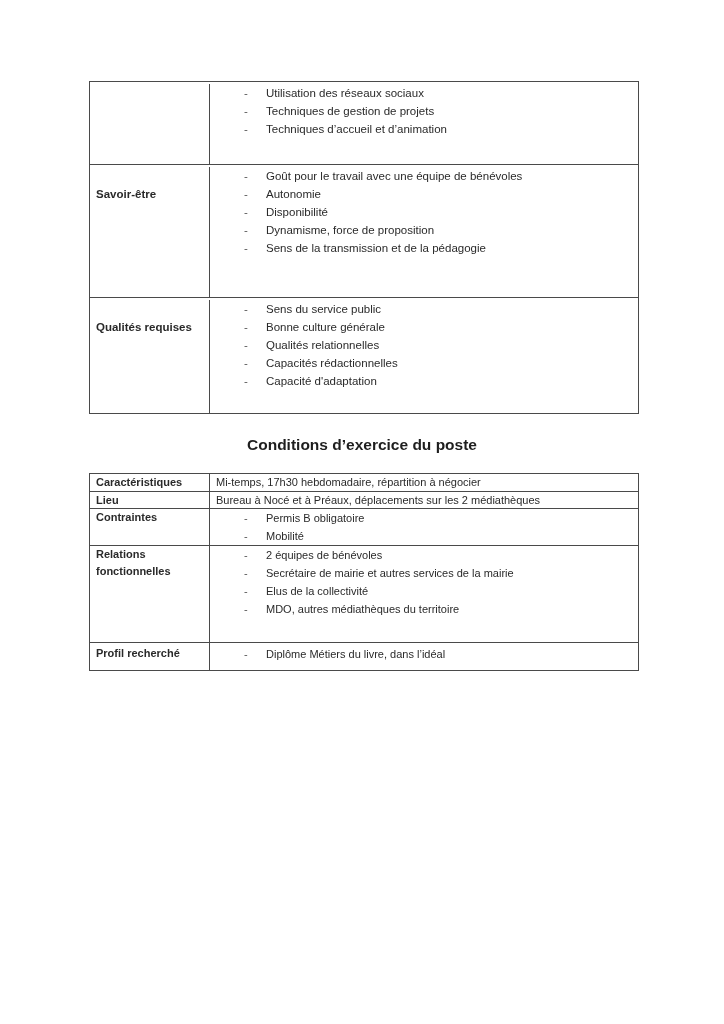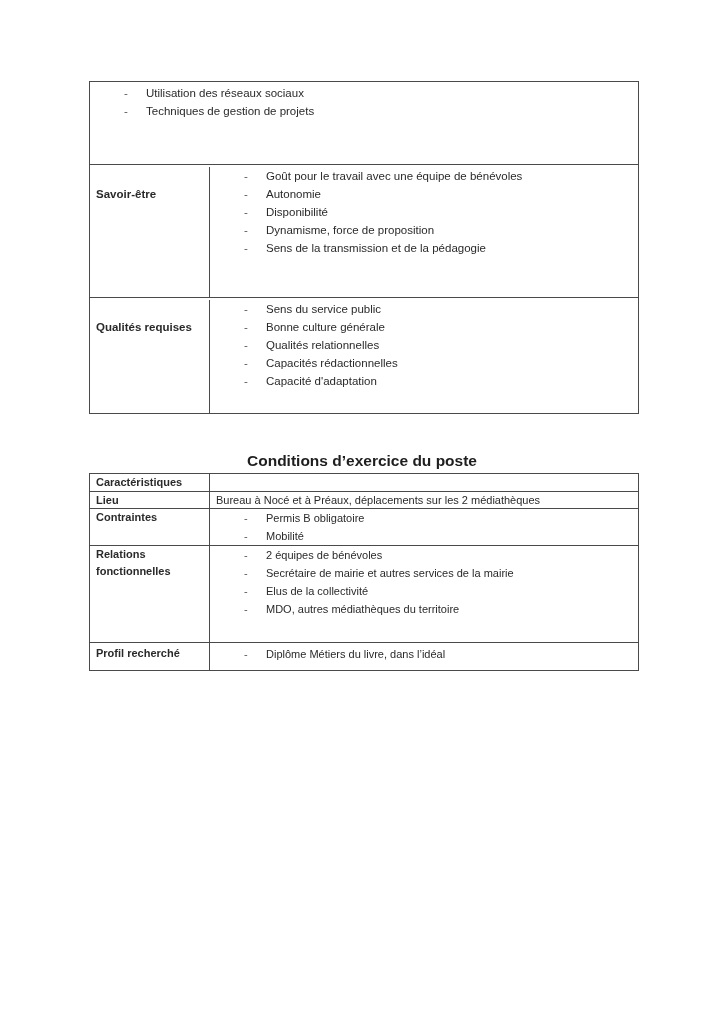--- a/index.html
+++ b/index.html
@@ -2,53 +2,54 @@
 <html><head>
 <meta charset="utf-8">
 <style>
   html, body { margin: 0; padding: 0; }
   body {
     width: 724px; height: 1024px; background: #ffffff; position: relative; overflow: hidden;
     font-family: "Liberation Sans", "DejaVu Sans", sans-serif; color: #2a2a2a;
   }
   .tbl { position: absolute; left: 89px; width: 550px; border: 1px solid #4a4a4a; box-sizing: border-box; }
   .row { display: flex; border-top: 1px solid #4a4a4a; box-sizing: border-box; }
-  .row:first-child { border-top: none; flex-direction: column; }
+  .row:first-child { border-top: none; }
   .lbl { width: 120px; flex: none; border-right: 1px solid #4a4a4a; box-sizing: border-box; padding-left: 6px; font-size: 11.5px; line-height: 18px; font-weight: bold; }
   .val { flex: 1; font-size: 11.5px; line-height: 18px; padding-left: 6px; }
   ul.dash { list-style: none; margin: 0; padding: 0; }
   ul.dash li { position: relative; padding-left: 50px; }
   ul.dash li::before { content: "-"; position: absolute; left: 28px; color: #555; }
   .t1 { top: 81px; }
   .t1 .r1 { height: 82px; padding-top: 2px; }
   .t1 .r2 { height: 133px; padding-top: 2px; }
   .t1 .r3 { height: 116px; padding-top: 2px; }
   .t1 .r2 .lbl { padding-top: 18px; }
   .t1 .r3 .lbl { padding-top: 18px; }
-  .title { position: absolute; top: 452px; left: 0; width: 724px; text-align: center; font-weight: bold; font-size: 15.5px; color: #1e1e1e; }
+  .title { position: absolute; top: 436px; left: 0; width: 724px; text-align: center; font-weight: bold; font-size: 15.5px; color: #1e1e1e; }
   .t2 { top: 473px; }
   .t2 .lbl, .t2 .val { font-size: 11px; line-height: 17px; }
   .t2 .plain { padding-left: 6px; }
   .t2 .r-car { height: 17px; }
   .t2 .r-lieu { height: 17px; }
   .t2 .r-con { height: 37px; }
   .t2 .r-rel { height: 97px; }
   .t2 .r-pro { height: 28px; }
   .t2 ul.dash li { line-height: 18px; }
 </style>
 </head>
 <body>
 
 <div class="tbl t1">
   <div class="row r1">
     <div class="lbl"></div>
     <div class="val">
       <ul class="dash">
         <li>Utilisation des réseaux sociaux</li>
         <li>Techniques de gestion de projets</li>
+        <li>Techniques d’accueil et d’animation</li>
       </ul>
     </div>
   </div>
   <div class="row r2">
     <div class="lbl">Savoir-être</div>
     <div class="val">
       <ul class="dash">
         <li>Goût pour le travail avec une équipe de bénévoles</li>
         <li>Autonomie</li>
         <li>Disponibilité</li>
@@ -69,20 +70,21 @@
       </ul>
     </div>
   </div>
 </div>
 
 <div class="title">Conditions d’exercice du poste</div>
 
 <div class="tbl t2">
   <div class="row r-car">
     <div class="lbl">Caractéristiques</div>
+    <div class="val plain">Mi-temps, 17h30 hebdomadaire, répartition à négocier</div>
   </div>
   <div class="row r-lieu">
     <div class="lbl">Lieu</div>
     <div class="val plain">Bureau à Nocé et à Préaux, déplacements sur les 2 médiathèques</div>
   </div>
   <div class="row r-con">
     <div class="lbl">Contraintes</div>
     <div class="val">
       <ul class="dash">
         <li>Permis B obligatoire</li>

